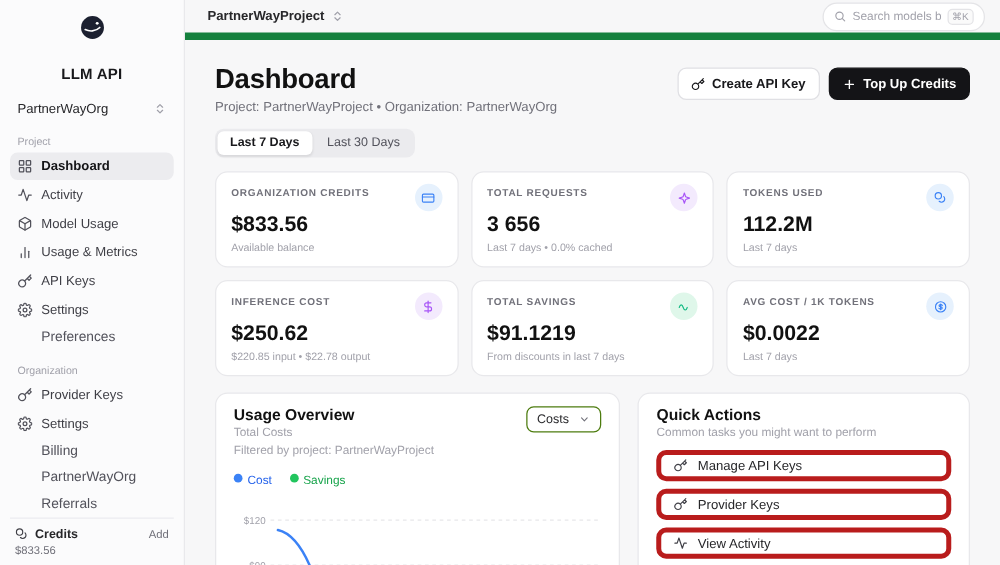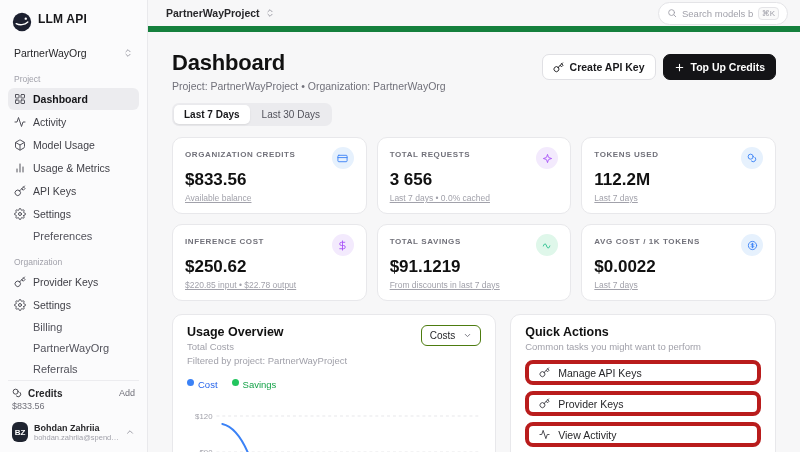--- a/index.html
+++ b/index.html
@@ -2,21 +2,21 @@
 <html><head>
 <meta charset="utf-8">
 <style>
   * { margin:0; padding:0; box-sizing:border-box; }
   html,body { width:800px; height:452px; overflow:hidden; }
   body { font-family:"Liberation Sans", sans-serif; background:#f7f7f8; color:#18181b; font-size:11px; }
   .app { display:flex; width:800px; height:452px; }
 
   
   .sidebar { width:148px; min-width:148px; background:#fbfbfc; border-right:1px solid #e9e9ec; display:flex; flex-direction:column; padding:10px 8px 8px; }
-  .logo-row { display:flex; gap:6px; padding:2px 4px 10px; }
+  .logo-row { display:flex; align-items:center; gap:20px; padding:2px 4px 10px;flex-direction:column; }
   .logo { width:20px; height:20px; display:inline-flex; }
   .brand-name { font-weight:bold; font-size:12px; letter-spacing:.2px; }
   .org-select { display:flex; align-items:center; justify-content:space-between; width:100%; background:none; border:none; font:inherit; font-size:10.5px; padding:5px 6px; border-radius:6px; cursor:pointer; color:#27272a; }
   .org-select svg, .chev { width:10px; height:10px; color:#a1a1aa; }
   .section-label { font-size:8.5px; color:#a1a1aa; padding:10px 6px 4px; }
   .nav-item { display:flex; align-items:center; gap:7px; padding:5px 6px; border-radius:6px; font-size:10.5px; color:#3f3f46; cursor:pointer; margin-bottom:1px; }
   .nav-item .ic { width:12px; height:12px; color:#52525b; display:inline-flex; flex:none; }
   .nav-item .ic svg { width:12px; height:12px; }
   .nav-item.active { background:#ececef; color:#141417; font-weight:bold; }
   .nav-sub { padding:4px 6px 4px 25px; font-size:11px; color:#52525b; border-radius:6px; cursor:pointer; margin-bottom:1px; }
@@ -61,21 +61,21 @@
   .stats-grid { display:grid; grid-template-columns:repeat(3,1fr); gap:10px; margin-top:11px; }
   .stat-card { background:#fff; border:1px solid #e8e8eb; border-radius:10px; padding:9px 12px 10px; }
   .stat-top { display:flex; justify-content:space-between; align-items:flex-start; }
   .stat-label { font-size:8px; letter-spacing:.6px; color:#71717a; font-weight:bold; padding-top:3px; }
   .stat-icon { width:22px; height:22px; border-radius:50%; display:flex; align-items:center; justify-content:center; flex:none; }
   .stat-icon svg { width:11px; height:11px; }
   .tint-blue { background:#e6f1fd; color:#3b82f6; }
   .tint-purple { background:#f3eafd; color:#a855f7; }
   .tint-green { background:#dff7ea; color:#10b981; }
   .stat-value { font-size:17px; font-weight:bold; margin-top:1px; color:#111; }
-  .stat-sub { font-size:8.5px; color:#a1a1aa; margin-top:3px;text-decoration:underline; }
+  .stat-sub { font-size:8.5px; color:#a1a1aa; margin-top:3px; }
 
   .bottom-grid { display:grid; grid-template-columns:1.22fr 1fr; gap:14px; margin-top:13px; }
   .card { background:#fff; border:1px solid #e8e8eb; border-radius:10px; padding:10px 14px; min-height:210px; }
   .usage-head { display:flex; justify-content:space-between; align-items:flex-start; }
   .card-title { font-size:12.5px; font-weight:bold; color:#111; }
   .card-sub { font-size:9.5px; color:#a1a1aa; margin-top:2px; }
   .metric-select { display:flex; align-items:center; gap:8px; border:1px solid #4d7c0f; background:#fff; border-radius:6px; padding:4px 8px; font:inherit; font-size:10px; color:#27272a; cursor:pointer; }
   .metric-select .ic { width:9px; height:9px; color:#71717a; display:inline-flex; }
   .metric-select .ic svg { width:9px; height:9px; }
   .usage-filter { font-size:9.5px; color:#a1a1aa; margin-top:3px; }

